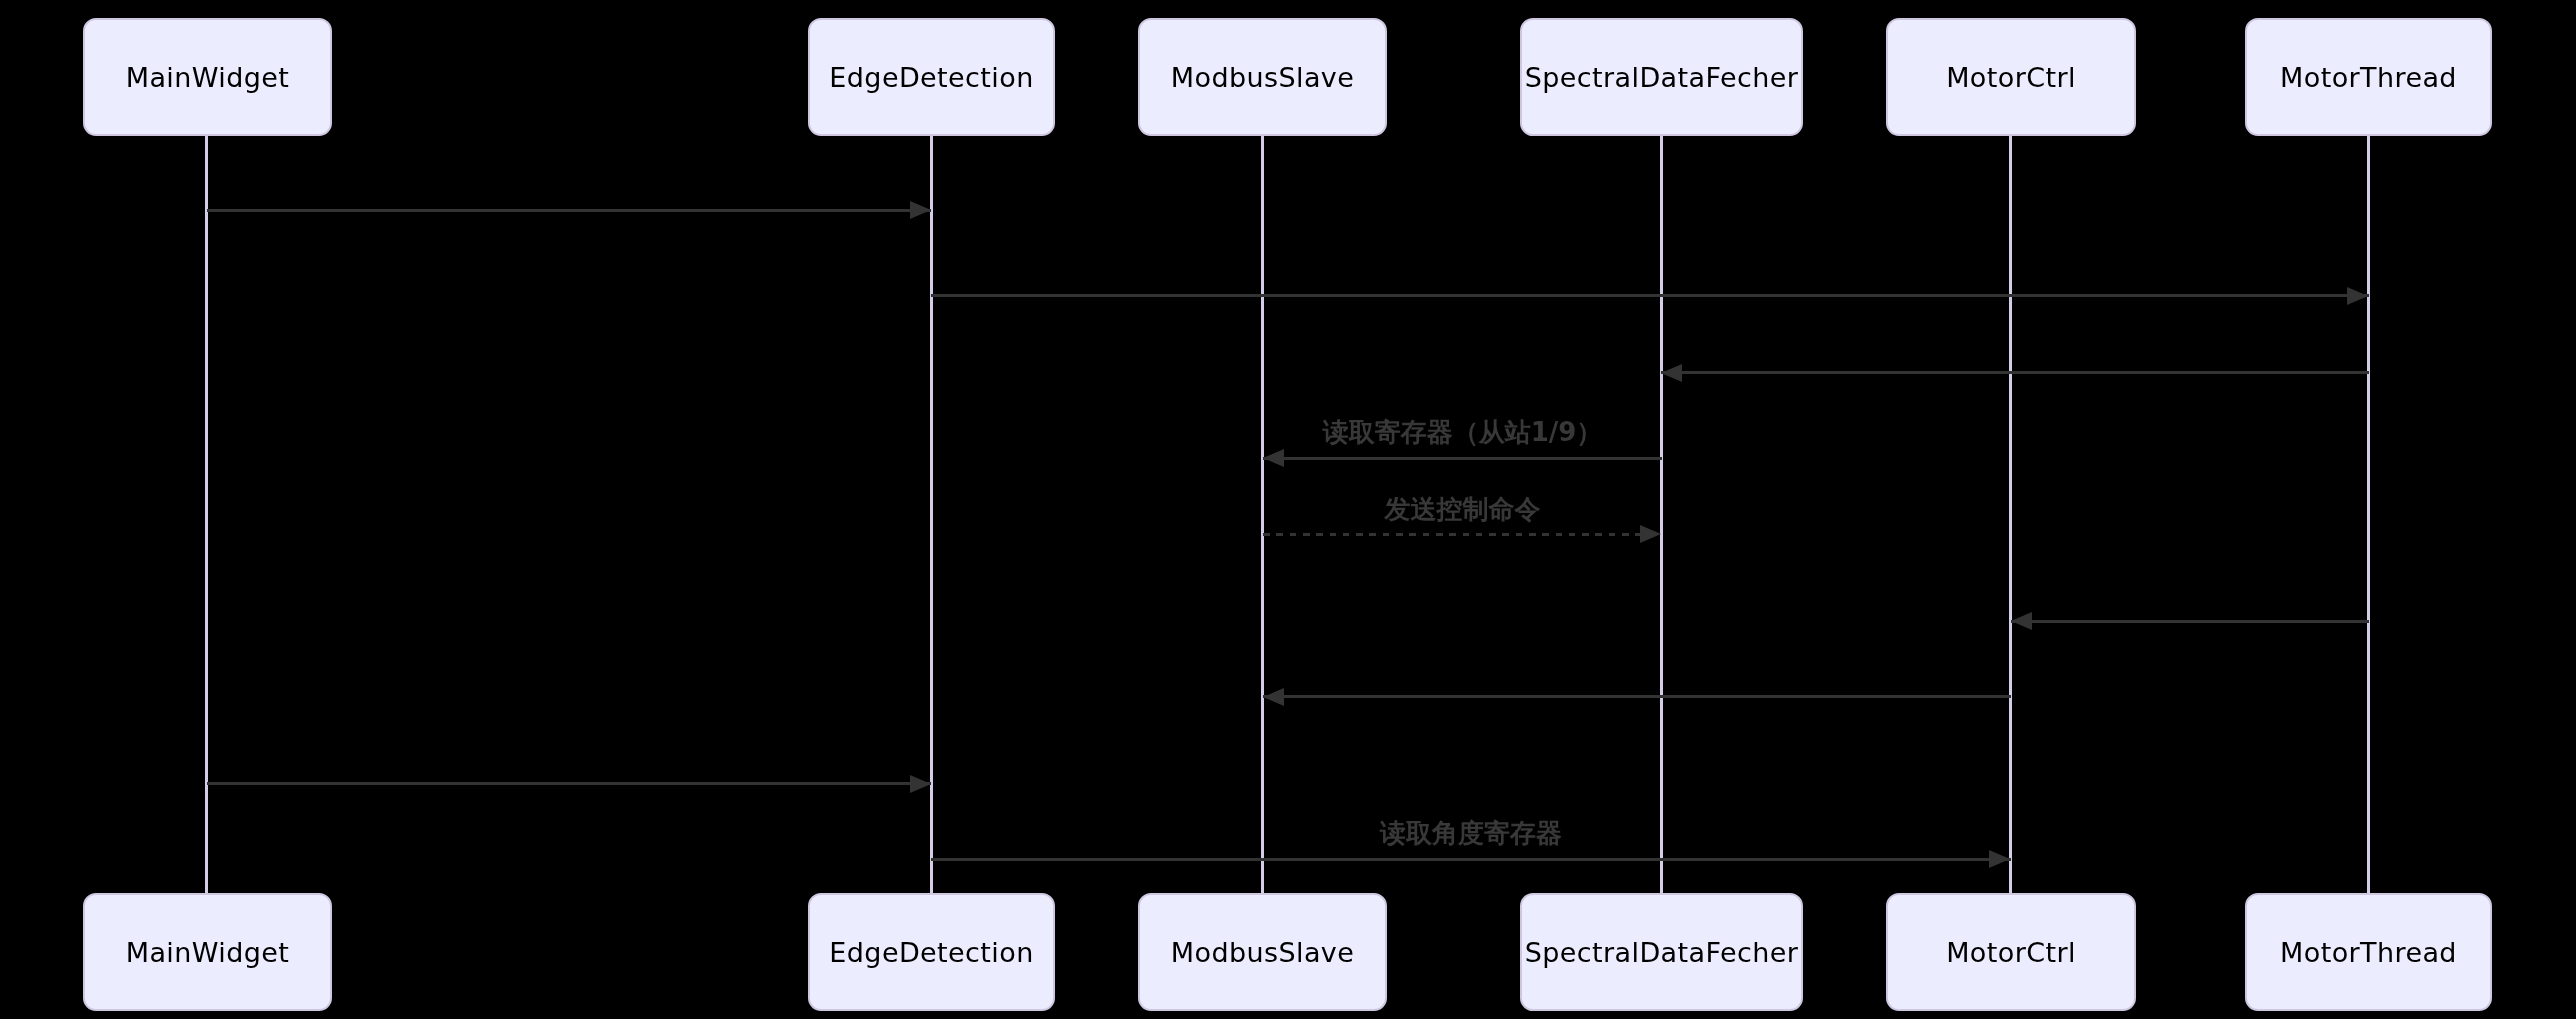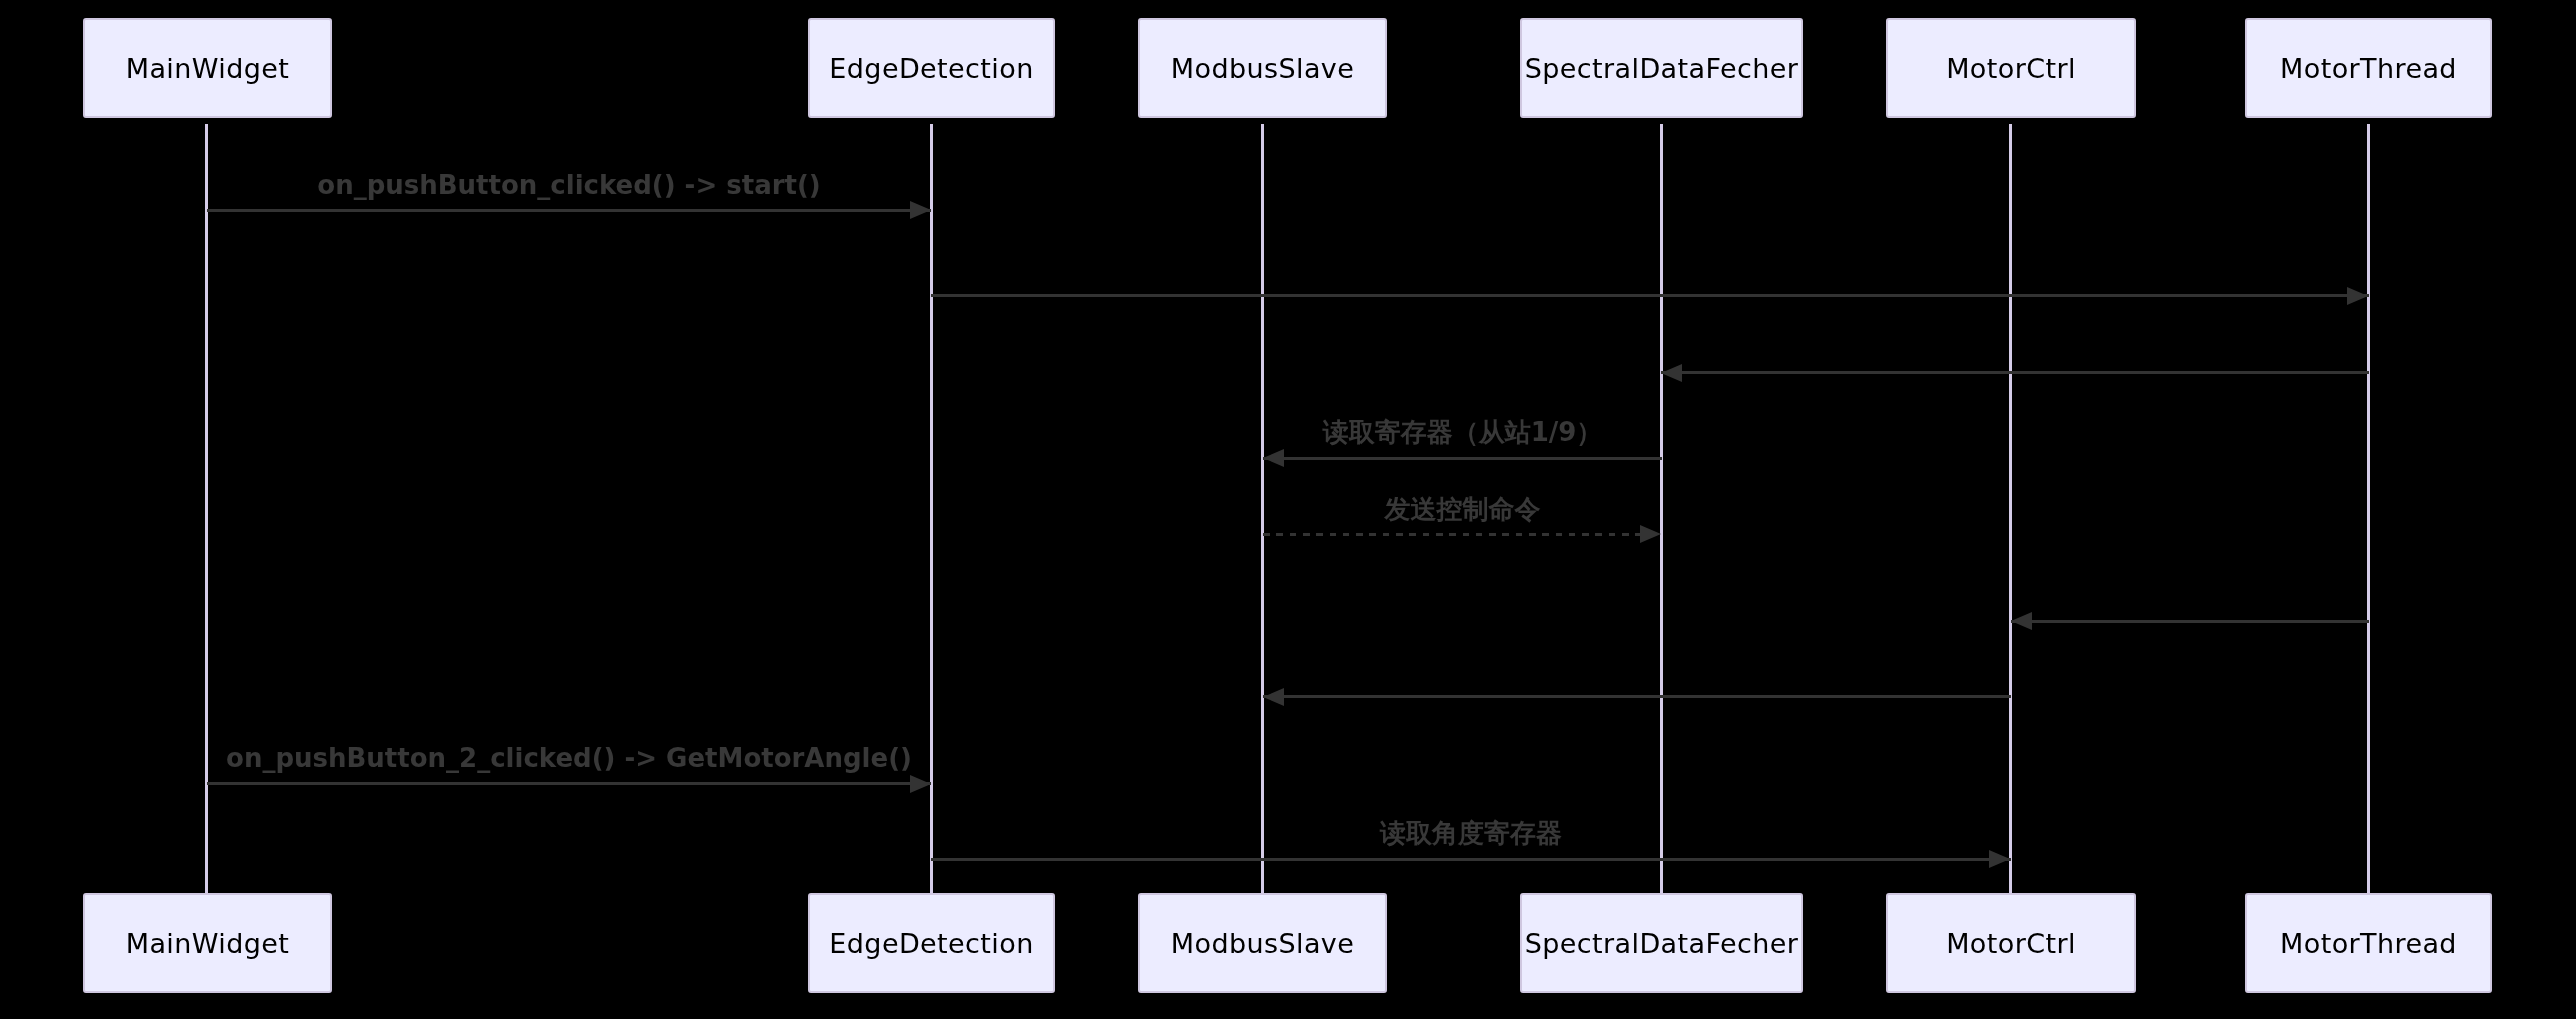--- a/index.html
+++ b/index.html
@@ -17,25 +17,25 @@
   }
   .lifeline {
     position: absolute;
     top: 124px;
     height: 769px;
     width: 3.3px;
     background: #d5cce8;
   }
   .actor {
     position: absolute;
-    height: 100px;
+    height: 118px;
     box-sizing: border-box;
     background: #ececff;
     border: 2.5px solid #cfc7e0;
-    border-radius: 3px;
+    border-radius: 13px;
     display: flex;
     align-items: center;
     justify-content: center;
     color: #000000;
     font-size: 27px;
     letter-spacing: 0.4px;
   }
   .actor.top { top: 18px; }
   .actor.bottom { top: 893px; }
   .msg-label {
@@ -109,21 +109,20 @@
   <div class="actor bottom" style="left:1520px;width:283px">
       <span>SpectralDataFecher</span>
     </div>
   <div class="actor bottom" style="left:1886px;width:250px">
       <span>MotorCtrl</span>
     </div>
   <div class="actor bottom" style="left:2245px;width:247px">
       <span>MotorThread</span>
     </div>
 
-  <div class="msg-label" style="left:207px;width:724px;top:167px">on_pushButton_clicked() -&gt; start()</div>
   <div class="msg-line" style="left:207px;width:724px;top:209px"></div>
   <div class="arrowhead right" style="left:910px;top:201px"></div>
 
   <div class="msg-line" style="left:931px;width:1438px;top:294px"></div>
   <div class="arrowhead right" style="left:2347px;top:287px"></div>
 
   <div class="msg-line" style="left:1661px;width:708px;top:371px"></div>
   <div class="arrowhead left" style="left:1661px;top:364px"></div>
 
   <div class="msg-label" style="left:1263px;width:399px;top:414px">读取寄存器（从站1/9）</div>
@@ -133,21 +132,20 @@
   <div class="msg-label" style="left:1263px;width:399px;top:491px">发送控制命令</div>
   <div class="msg-line dashed" style="left:1263px;width:399px;top:533px"></div>
   <div class="arrowhead right" style="left:1640px;top:525px"></div>
 
   <div class="msg-line" style="left:2011px;width:358px;top:620px"></div>
   <div class="arrowhead left" style="left:2011px;top:612px"></div>
 
   <div class="msg-line" style="left:1263px;width:748px;top:695px"></div>
   <div class="arrowhead left" style="left:1263px;top:688px"></div>
 
-  <div class="msg-label" style="left:207px;width:724px;top:740px">on_pushButton_2_clicked() -&gt; GetMotorAngle()</div>
   <div class="msg-line" style="left:207px;width:724px;top:782px"></div>
   <div class="arrowhead right" style="left:910px;top:775px"></div>
 
   <div class="msg-label" style="left:931px;width:1080px;top:815px">读取角度寄存器</div>
   <div class="msg-line" style="left:931px;width:1080px;top:858px"></div>
   <div class="arrowhead right" style="left:1989px;top:850px"></div>
 
 </div>
 
 

